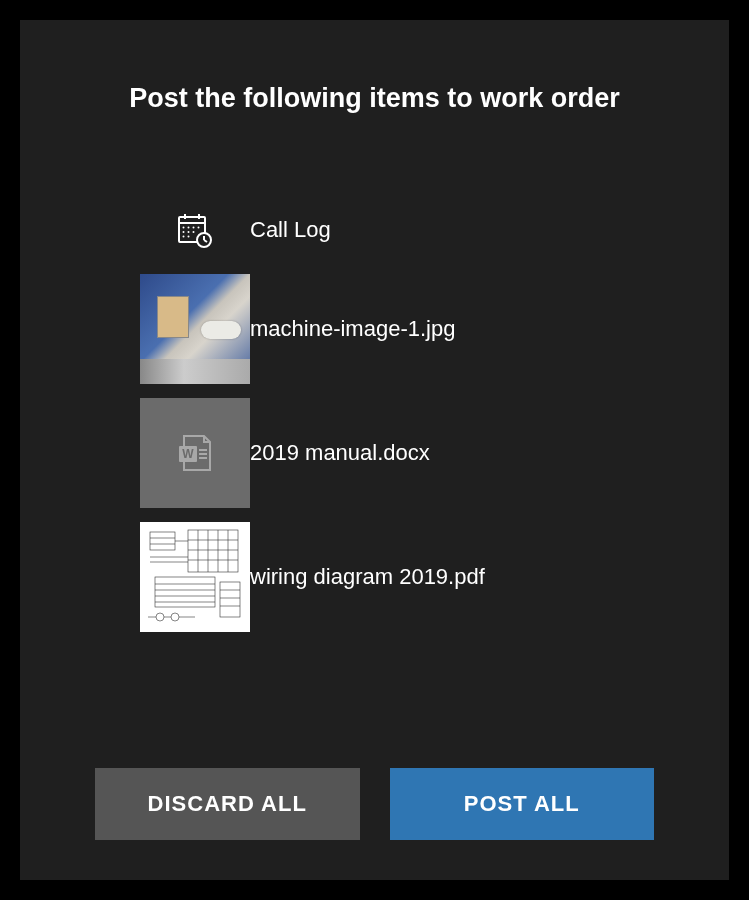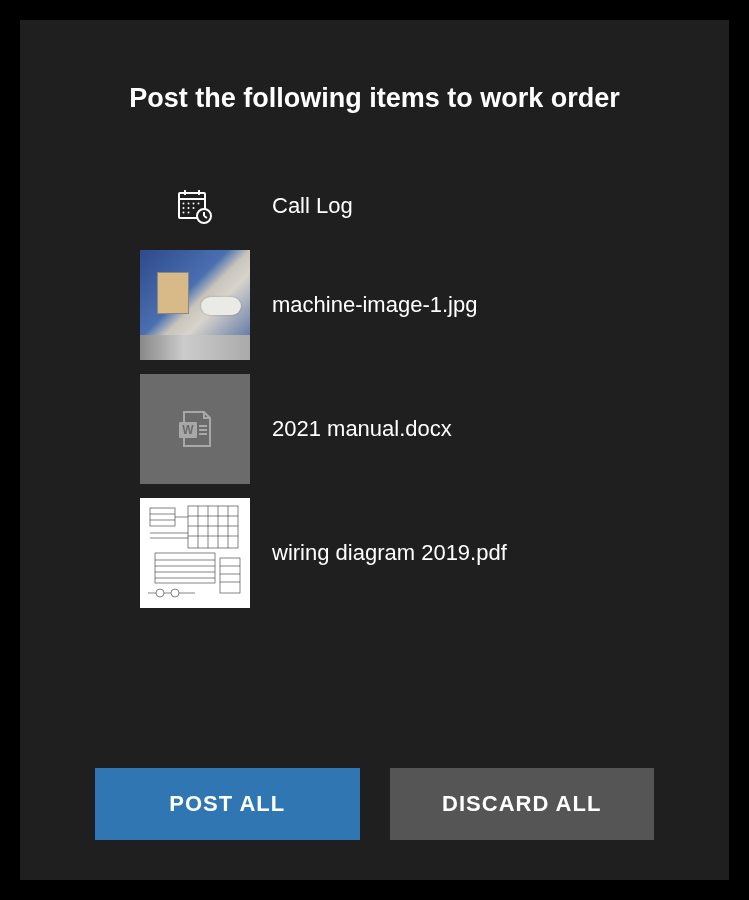--- a/index.html
+++ b/index.html
@@ -23,33 +23,32 @@
       padding: 60px 75px 40px;
       display: flex;
       flex-direction: column;
     }
     .dialog-title {
       color: #fff;
       font-size: 27px;
       font-weight: 600;
       text-align: center;
       line-height: 1.35;
-      margin-bottom: 60px;
+      margin-bottom: 84px;
     }
     .items-list {
       flex: 1;
       display: flex;
       flex-direction: column;
       gap: 14px;
       padding-left: 45px;
     }
     .item-row {
       display: flex;
       align-items: center;
-      gap: 22px;
     }
     .item-thumb {
       width: 110px;
       height: 110px;
       display: flex;
       align-items: center;
       justify-content: center;
       flex-shrink: 0;
     }
     .item-icon-only {
@@ -212,21 +211,21 @@
         <svg viewBox="0 0 42 42">
           <path d="M10 4 L30 4 L36 10 L36 38 L10 38 Z" fill="none" stroke="#a8a8a8" stroke-width="2"></path>
           <path d="M30 4 L30 10 L36 10" fill="none" stroke="#a8a8a8" stroke-width="2"></path>
           <rect x="5" y="14" width="18" height="16" rx="1" fill="#a8a8a8"></rect>
           <text x="14" y="26" font-size="12" font-weight="700" fill="#6b6b6b" text-anchor="middle" font-family="Segoe UI, sans-serif">W</text>
           <line x1="25" y1="18" x2="33" y2="18" stroke="#a8a8a8" stroke-width="2"></line>
           <line x1="25" y1="22" x2="33" y2="22" stroke="#a8a8a8" stroke-width="2"></line>
           <line x1="25" y1="26" x2="33" y2="26" stroke="#a8a8a8" stroke-width="2"></line>
         </svg>
       </div>
-      <div class="item-label">2021 manual.docx</div>
+      <div class="item-label">2019 manual.docx</div>
     </div>
 
     <div class="item-row">
       <div class="item-thumb thumb-diagram">
         <svg viewBox="0 0 110 110">
           <rect x="0" y="0" width="110" height="110" fill="#fff"></rect>
           <g stroke="#333" stroke-width="0.6" fill="none">
             <rect x="48" y="8" width="50" height="42"></rect>
             <line x1="48" y1="18" x2="98" y2="18"></line>
             <line x1="48" y1="28" x2="98" y2="28"></line>
@@ -258,17 +257,17 @@
           </g>
         </svg>
       </div>
       <div class="item-label">wiring diagram 2019.pdf</div>
     </div>
 
   </div>
 
 
   <div class="actions">
+    <button class="btn btn-secondary">DISCARD ALL</button>
     <button class="btn btn-primary">POST ALL</button>
-    <button class="btn btn-secondary">DISCARD ALL</button>
   </div>
 
 </div>
 
 </body></html>

